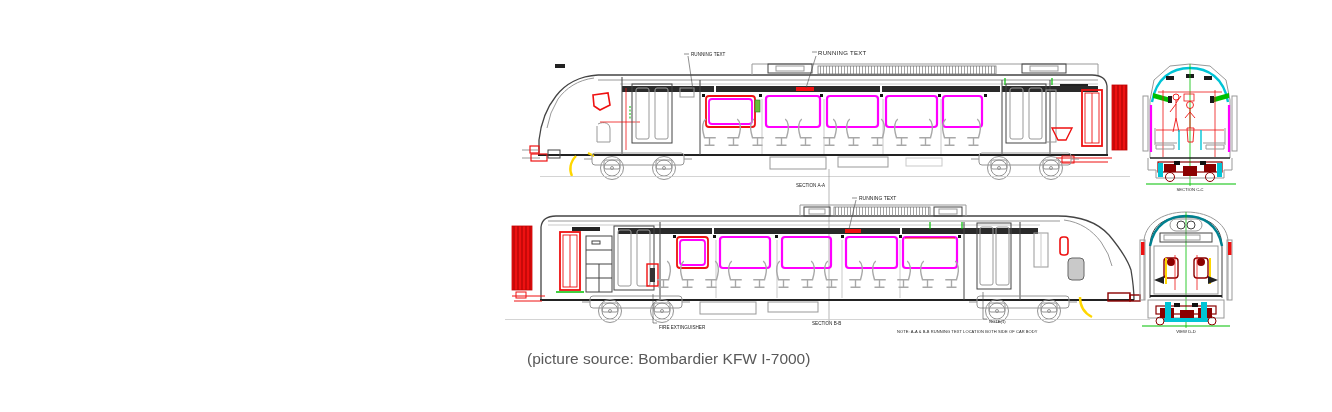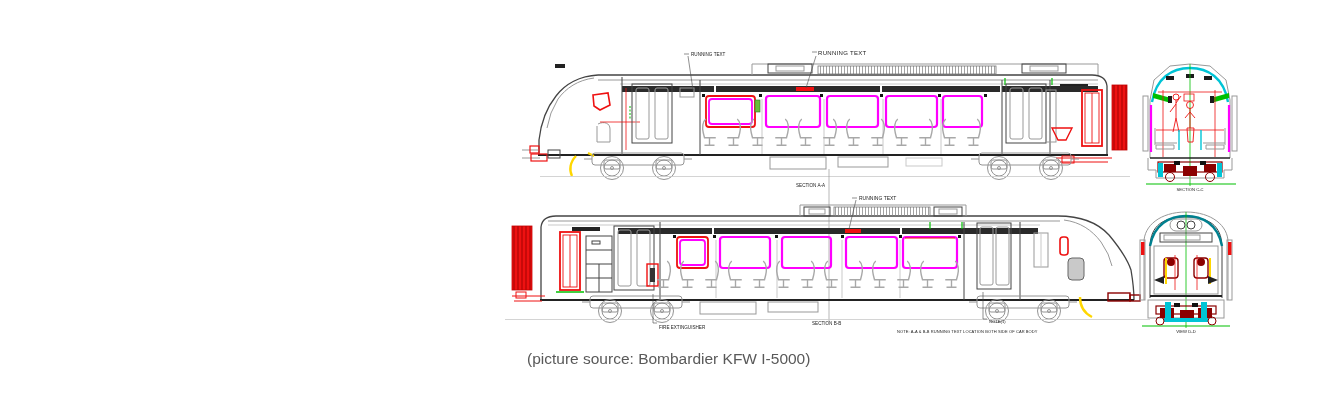--- a/index.html
+++ b/index.html
@@ -453,14 +453,14 @@
       <rect x="1174" y="303" width="6" height="4" fill="#111"></rect>
       <rect x="1192" y="303" width="6" height="4" fill="#111"></rect>
       <circle class="drd" cx="1160" cy="321" r="4"></circle>
       <circle class="drd" cx="1212" cy="321" r="4"></circle>
     </g>
     <line class="grn" stroke-width="1.2" x1="1142" y1="326" x2="1230" y2="326"></line>
     <text class="t42" x="1186" y="333" text-anchor="middle">VIEW D-D</text>
   </g>
 </svg>
 
-<div class="caption">(picture source: Bombardier KFW I-5000)</div>
+<div class="caption">(picture source: Bombardier KFW I-7000)</div>
 </div>
 
 </body></html>

